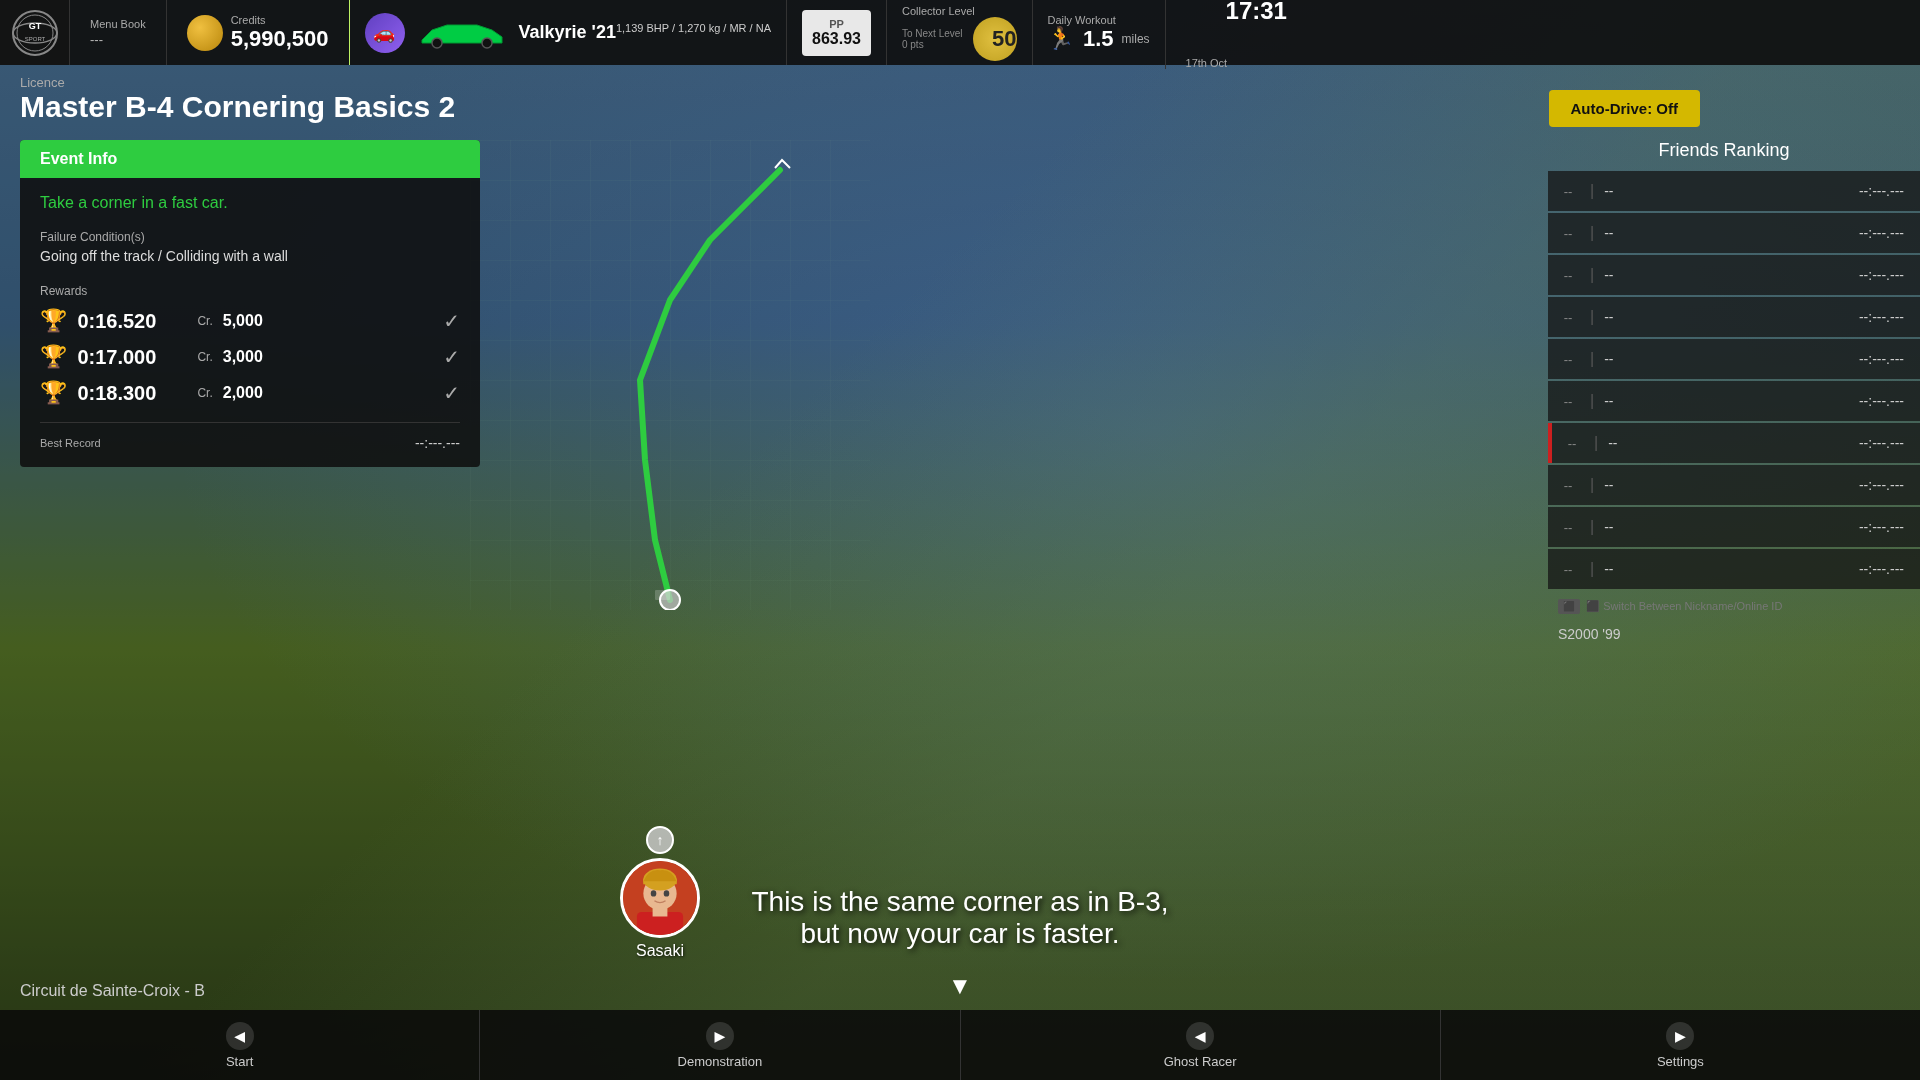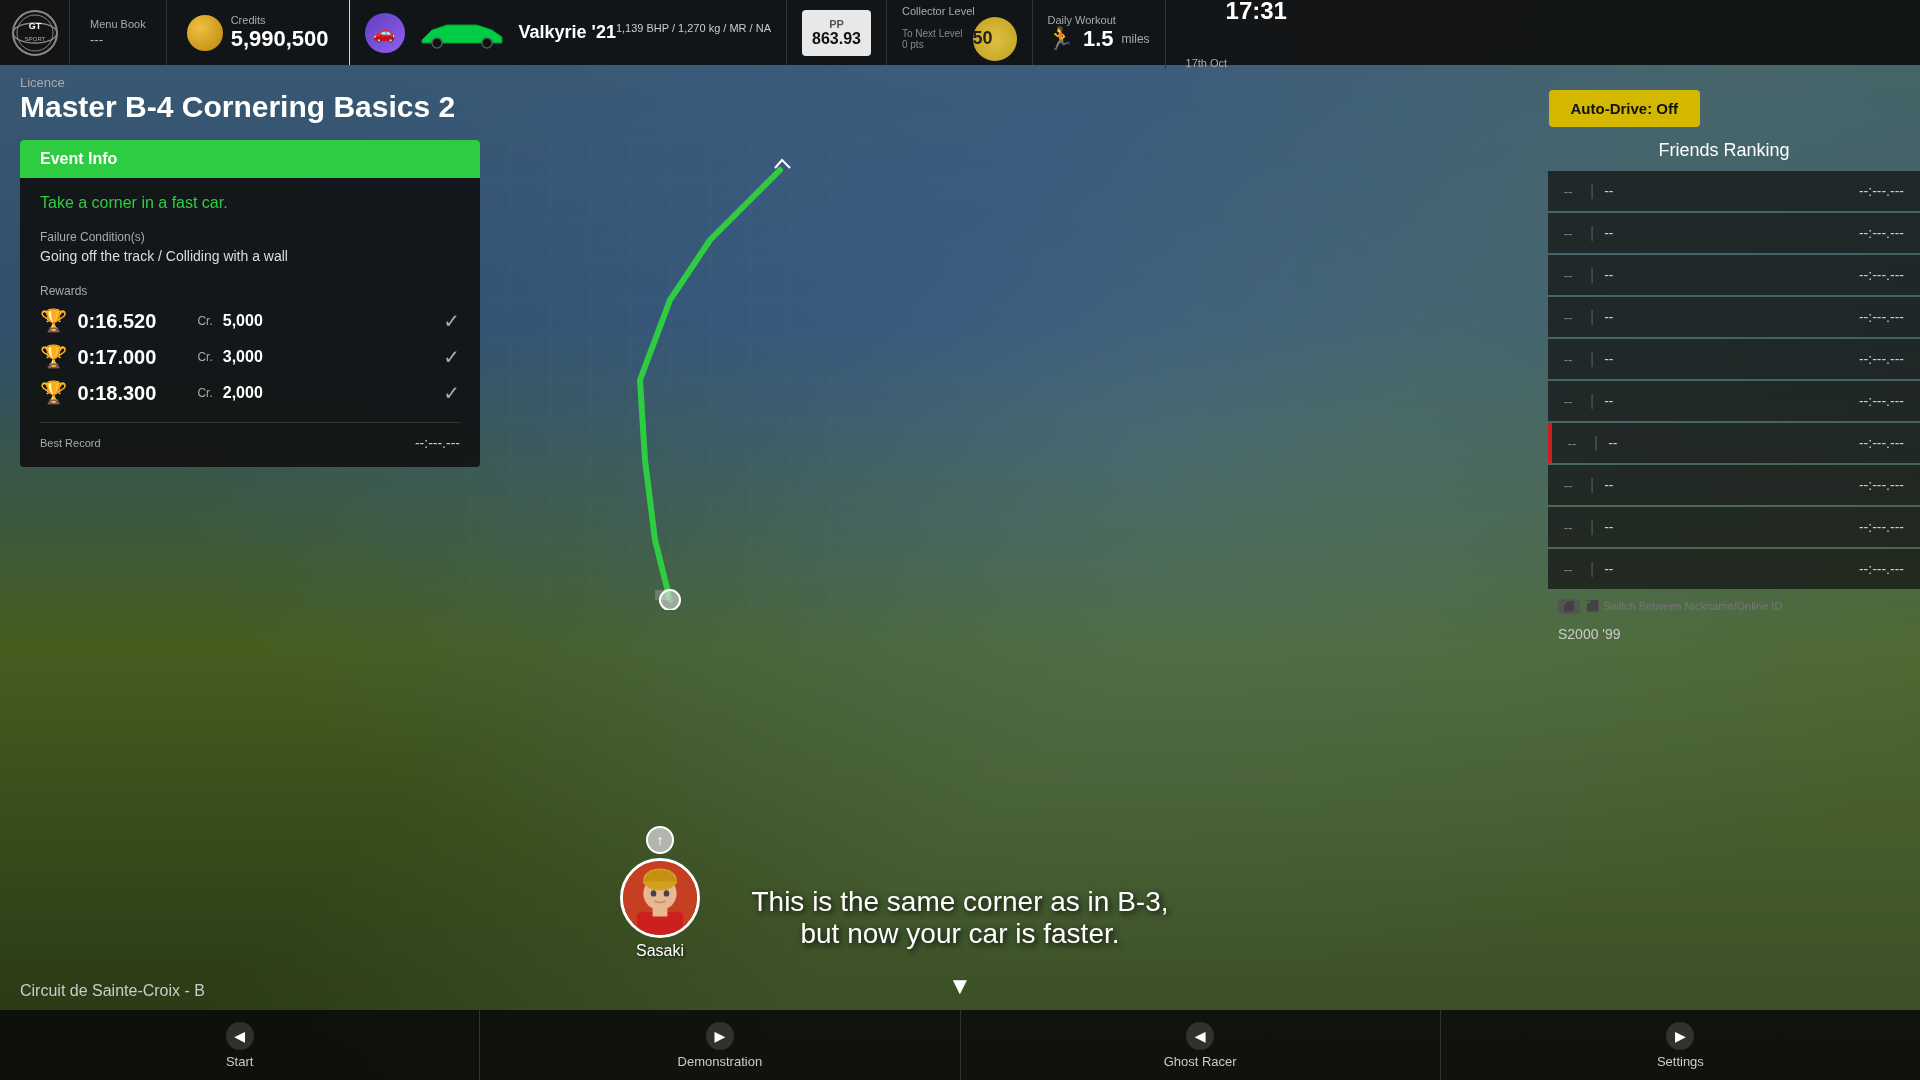--- a/index.html
+++ b/index.html
@@ -210,22 +210,22 @@
       gap: 10px;
     }
 
     .level-badge {
       width: 44px;
       height: 44px;
       border-radius: 50%;
       background: radial-gradient(circle, #e0c040, #c0a020);
       display: flex;
       align-items: center;
-      justify-content: flex-start;
-      font-size: 18px;
+      justify-content: flex-end;
+      font-size: 22px;
       font-weight: bold;
       color: #222;
     }
 
     .nav-workout {
       display: flex;
       flex-direction: column;
       justify-content: center;
       padding: 0 15px;
       border-right: 1px solid #333;

